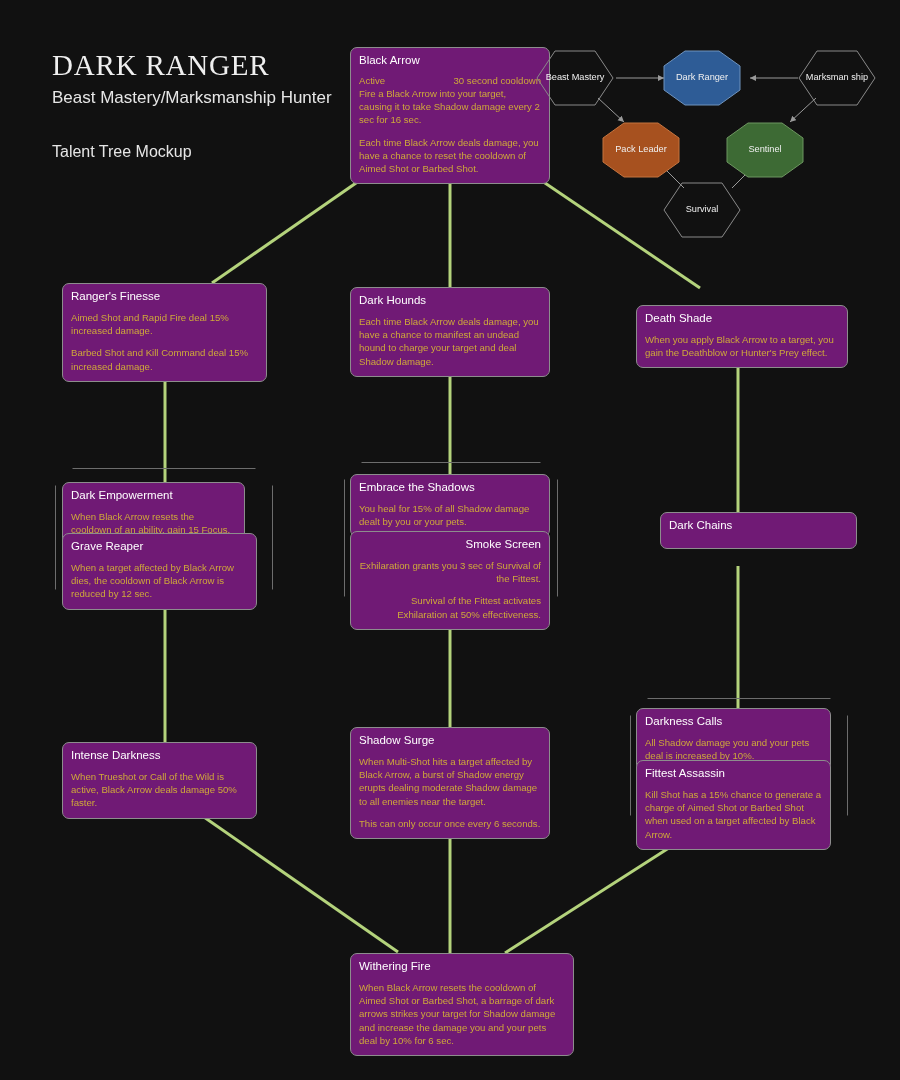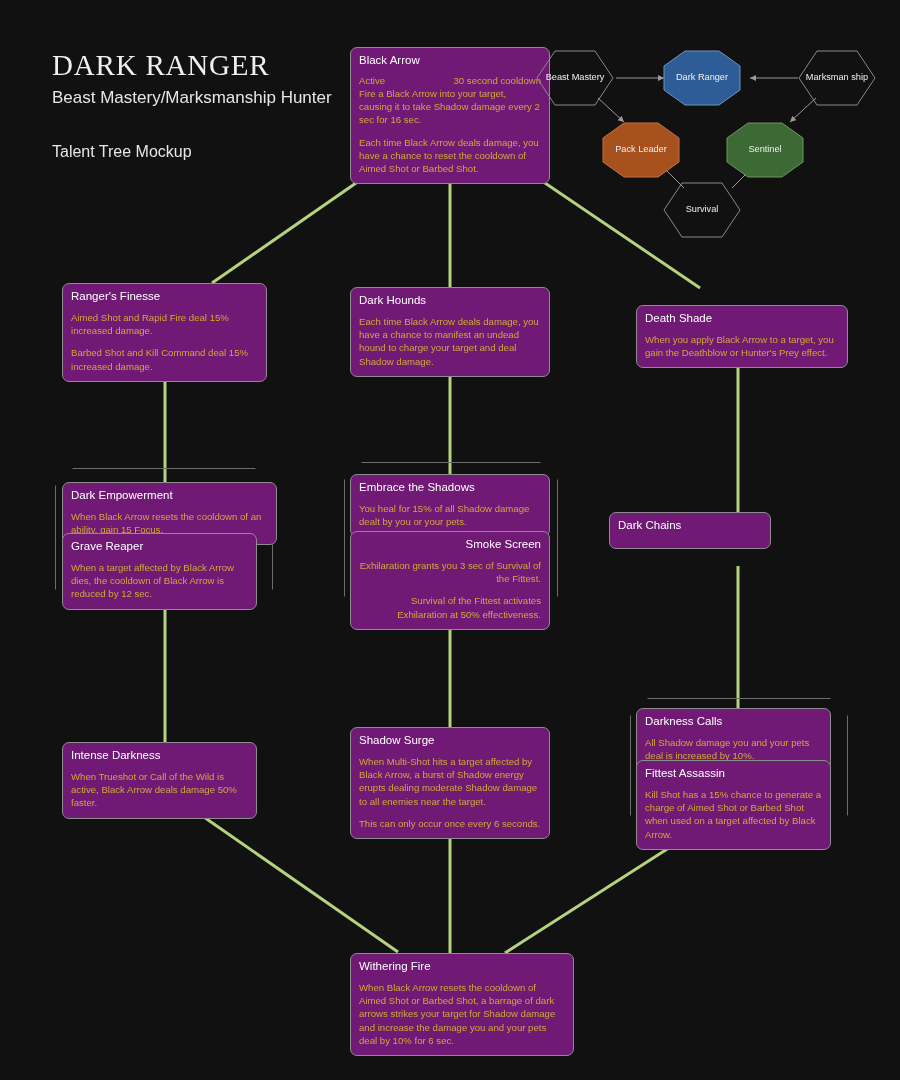--- a/index.html
+++ b/index.html
@@ -241,41 +241,41 @@
     <div class="n-title">Dark Hounds</div>
     <div class="n-body">Each time Black Arrow deals damage, you have a chance to manifest an undead hound to charge your target and deal Shadow damage.</div>
   </div>
 
   <div class="node" style="left:636px; top:305px; width:212px;">
     <div class="n-title">Death Shade</div>
     <div class="n-body">When you apply Black Arrow to a target, you gain the Deathblow or Hunter's Prey effect.</div>
   </div>
 
   <div class="choice-frame" style="left:55px; top:468px; width:218px; height:139px;"></div>
-  <div class="node" style="left:62px; top:482px; width:215px;">
+  <div class="node" style="left:62px; top:482px; width:183px;">
     <div class="n-title">Dark Empowerment</div>
     <div class="n-body">When Black Arrow resets the cooldown of an ability, gain 15 Focus.</div>
   </div>
   <div class="node" style="left:62px; top:533px; width:195px;">
     <div class="n-title">Grave Reaper</div>
     <div class="n-body">When a target affected by Black Arrow dies, the cooldown of Black Arrow is reduced by 12 sec.</div>
   </div>
 
   <div class="choice-frame" style="left:344px; top:462px; width:214px; height:152px;"></div>
   <div class="node" style="left:350px; top:474px; width:200px;">
     <div class="n-title">Embrace the Shadows</div>
     <div class="n-body">You heal for 15% of all Shadow damage dealt by you or your pets.</div>
   </div>
   <div class="node" style="left:350px; top:531px; width:200px;text-align:right;">
     <div class="n-title">Smoke Screen</div>
     <div class="n-body">Exhilaration grants you 3 sec of Survival of the Fittest.</div>
     <div class="n-body">Survival of the Fittest activates Exhilaration at 50% effectiveness.</div>
   </div>
 
-  <div class="node" style="left:609px; top:512px; width:162px;">
+  <div class="node" style="left:660px; top:512px; width:197px;">
     <div class="n-title">Dark Chains</div>
   </div>
 
   <div class="node" style="left:62px; top:742px; width:195px;">
     <div class="n-title">Intense Darkness</div>
     <div class="n-body">When Trueshot or Call of the Wild is active, Black Arrow deals damage 50% faster.</div>
   </div>
 
   <div class="node" style="left:350px; top:727px; width:200px;">
     <div class="n-title">Shadow Surge</div>

